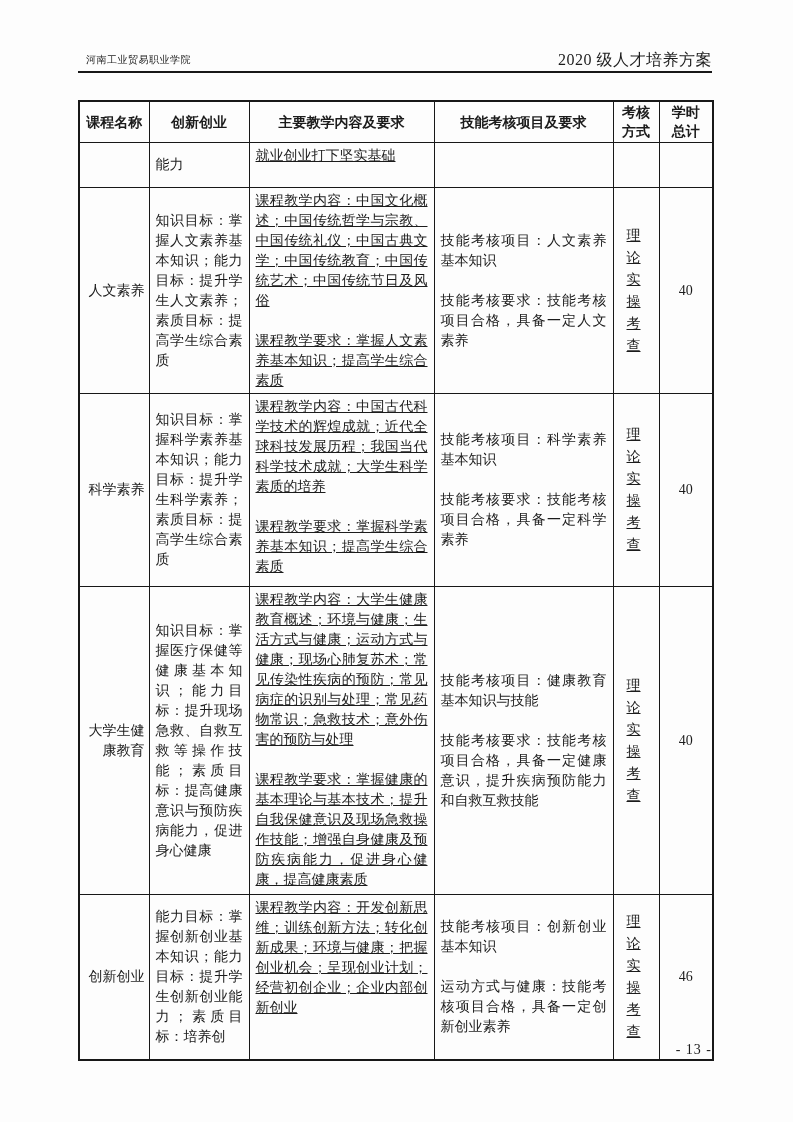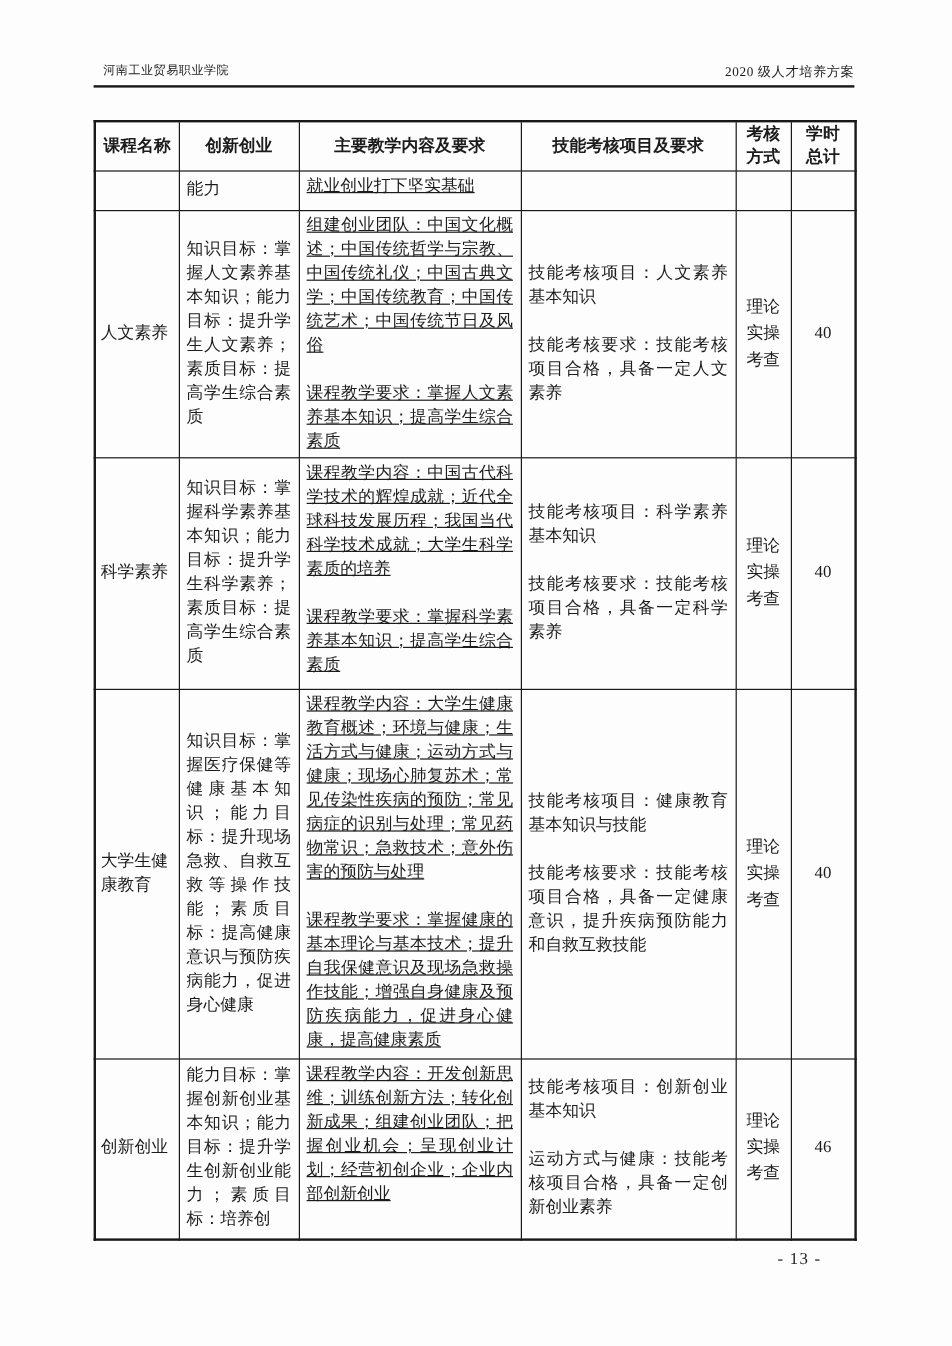--- a/index.html
+++ b/index.html
@@ -15,21 +15,21 @@
     color:var(--ink);
     position:relative;
     overflow:hidden;
   }
   .doc-header-left{
     position:absolute;left:86px;top:52px;
     font-size:10px;line-height:16px;letter-spacing:0.5px;
   }
   .doc-header-right{
     position:absolute;right:81px;top:52px;
-    font-size:11px;line-height:16px;letter-spacing:0.5px;
+    font-size:16px;line-height:16px;letter-spacing:0.5px;
   }
   .doc-header-rule{
     position:absolute;left:78px;top:71px;width:634px;height:2px;
     background:var(--border);
   }
   table.curriculum{
     position:absolute;left:78px;top:100px;width:634px;
     border-collapse:collapse;table-layout:fixed;
     font-size:14px;
     border:2px solid var(--border);
@@ -43,29 +43,29 @@
   .curriculum th{
     font-weight:bold;text-align:center;vertical-align:middle;
     line-height:19px;padding:1px 2px;
   }
   .curriculum td{line-height:20px;}
   tbody tr:nth-child(1){height:30px;}
   tbody tr:nth-child(2){height:202px;}
   tbody tr:nth-child(3){height:193px;}
   tbody tr:nth-child(4){height:308px;}
   tbody tr:nth-child(5){height:150px;}
-  td.col-name{text-align:left;vertical-align:middle;padding:2px 4px;}
-  td.col-goal{text-align:justify;text-justify:inter-character;vertical-align:middle;padding:0 6px;}
+  td.col-name{text-align:right;vertical-align:middle;padding:2px 4px;}
+  td.col-goal{text-align:justify;text-justify:inter-character;vertical-align:middle;padding:12px 6px;}
   td.col-content{text-align:justify;text-justify:inter-character;vertical-align:top;padding:3px 6px 2px 6px;text-decoration:underline;}
   td.col-skill{text-align:justify;text-justify:inter-character;vertical-align:middle;padding:2px 6px;margin-top:42px;}
-  td.col-method{text-align:center;vertical-align:middle;line-height:22px;padding:2px 3px;}
+  td.col-method{vertical-align:middle;line-height:22px;padding:2px 13px;text-decoration:underline;}
   td.col-hours{text-align:center;vertical-align:middle;padding:16px;}
   .page-number{
     position:absolute;left:648px;top:1042px;width:64px;
-    text-align:left;font-size:14px;letter-spacing:1px;
+    text-align:right;font-size:14px;letter-spacing:1px;
   }
 </style>
 </head>
 <body>
 
 <div class="doc-header-left">河南工业贸易职业学院</div>
 
 <div class="doc-header-right">2020 级人才培养方案</div>
 
 <div class="doc-header-rule"></div>
@@ -96,21 +96,21 @@
         <td class="col-name"></td>
         <td class="col-goal">能力</td>
         <td class="col-content">就业创业打下坚实基础</td>
         <td class="col-skill"></td>
         <td class="col-method"></td>
         <td class="col-hours"></td>
       </tr>
       <tr>
         <td class="col-name">人文素养</td>
         <td class="col-goal">知识目标：掌握人文素养基本知识；能力目标：提升学生人文素养；素质目标：提高学生综合素质</td>
-        <td class="col-content">组建创业团队：中国文化概述；中国传统哲学与宗教、中国传统礼仪；中国古典文学；中国传统教育；中国传统艺术；中国传统节日及风俗
+        <td class="col-content">课程教学内容：中国文化概述；中国传统哲学与宗教、中国传统礼仪；中国古典文学；中国传统教育；中国传统艺术；中国传统节日及风俗
 
 课程教学要求：掌握人文素养基本知识；提高学生综合素质</td>
         <td class="col-skill">技能考核项目：人文素养基本知识
 
 技能考核要求：技能考核项目合格，具备一定人文素养</td>
         <td class="col-method">理论
 实操
 考查</td>
         <td class="col-hours">40</td>
       </tr>
@@ -138,21 +138,21 @@
 
 技能考核要求：技能考核项目合格，具备一定健康意识，提升疾病预防能力和自救互救技能</td>
         <td class="col-method">理论
 实操
 考查</td>
         <td class="col-hours">40</td>
       </tr>
       <tr>
         <td class="col-name">创新创业</td>
         <td class="col-goal">能力目标：掌握创新创业基本知识；能力目标：提升学生创新创业能力；素质目标：培养创</td>
-        <td class="col-content">课程教学内容：开发创新思维；训练创新方法；转化创新成果；组建创业团队；把握创业机会；呈现创业计划；经营初创企业；企业内部创新创业</td>
+        <td class="col-content">课程教学内容：开发创新思维；训练创新方法；转化创新成果；环境与健康；把握创业机会；呈现创业计划；经营初创企业；企业内部创新创业</td>
         <td class="col-skill">技能考核项目：创新创业基本知识
 
 运动方式与健康：技能考核项目合格，具备一定创新创业素养</td>
         <td class="col-method">理论
 实操
 考查</td>
         <td class="col-hours">46</td>
       </tr>
     </tbody>
 </table>

